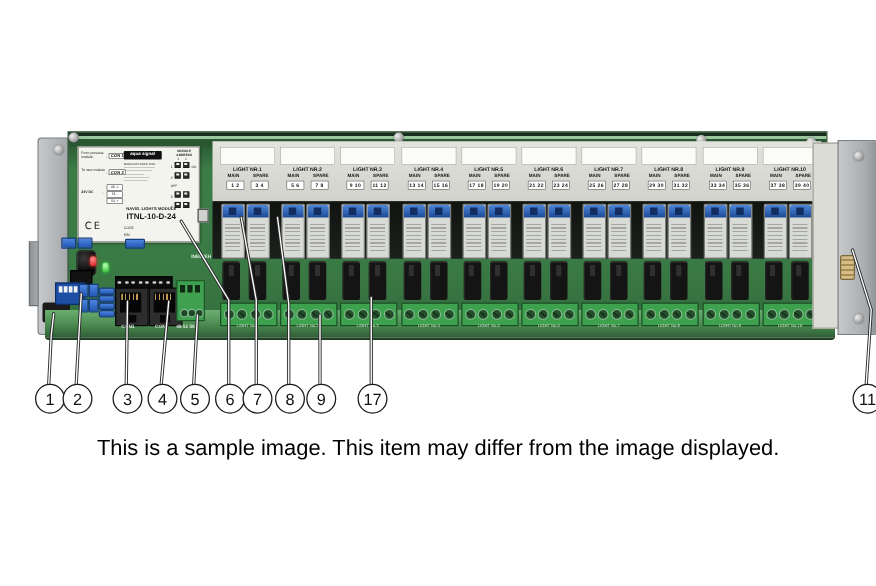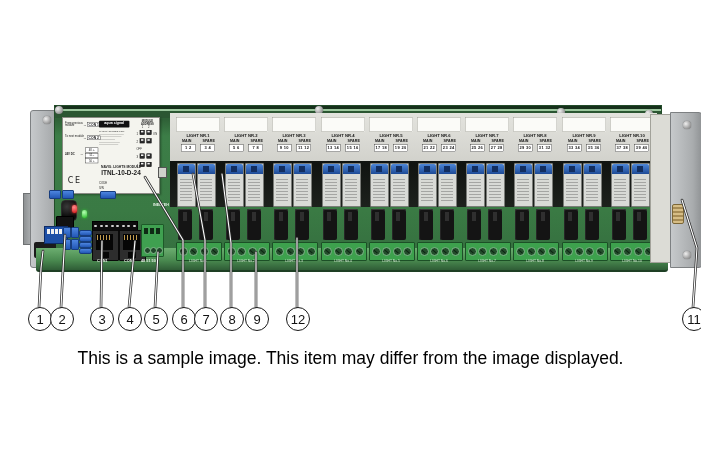--- a/index.html
+++ b/index.html
@@ -549,18 +549,18 @@
   <div id="callouts">
       <div class="callout" style="left: 28px; top: 307px;">1</div>
       <div class="callout" style="left: 50px; top: 307px;">2</div>
       <div class="callout" style="left: 90px; top: 307px;">3</div>
       <div class="callout" style="left: 118px; top: 307px;">4</div>
       <div class="callout" style="left: 144px; top: 307px;">5</div>
       <div class="callout" style="left: 172px; top: 307px;">6</div>
       <div class="callout" style="left: 194px; top: 307px;">7</div>
       <div class="callout" style="left: 220px; top: 307px;">8</div>
       <div class="callout" style="left: 245px; top: 307px;">9</div>
-      <div class="callout" style="left: 286px; top: 307px;">12</div>
+      <div class="callout" style="left: 286px; top: 307px;">17</div>
       <div class="callout" style="left: 682px; top: 307px;">11</div>
     </div>
 </div>
 
 <div class="caption">This is a sample image. This item may differ from the image displayed.</div>
 
 </body></html>

